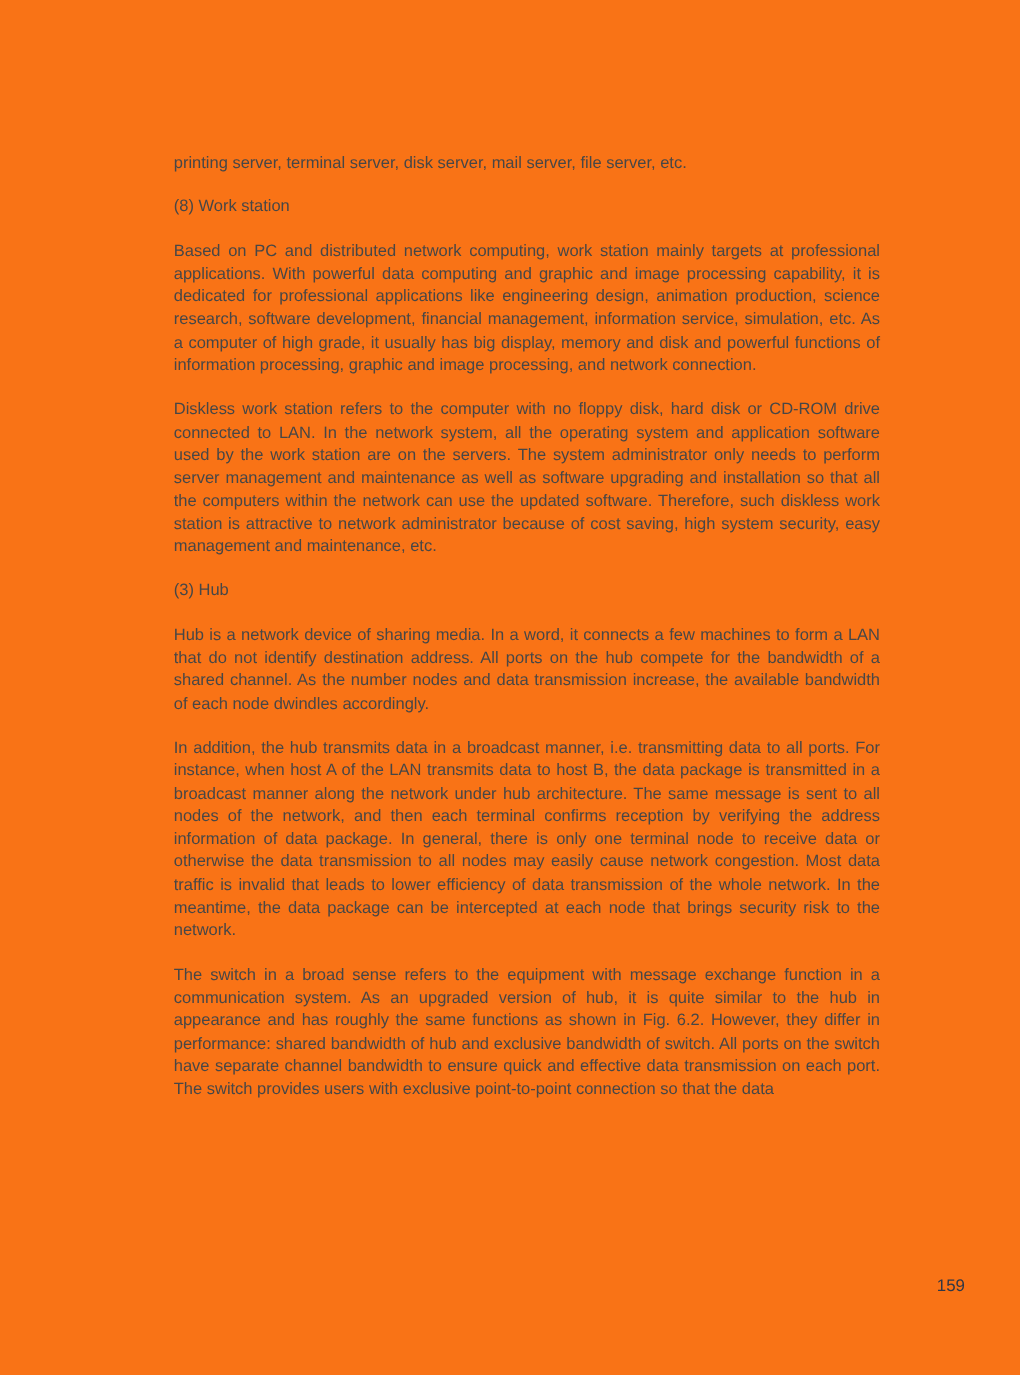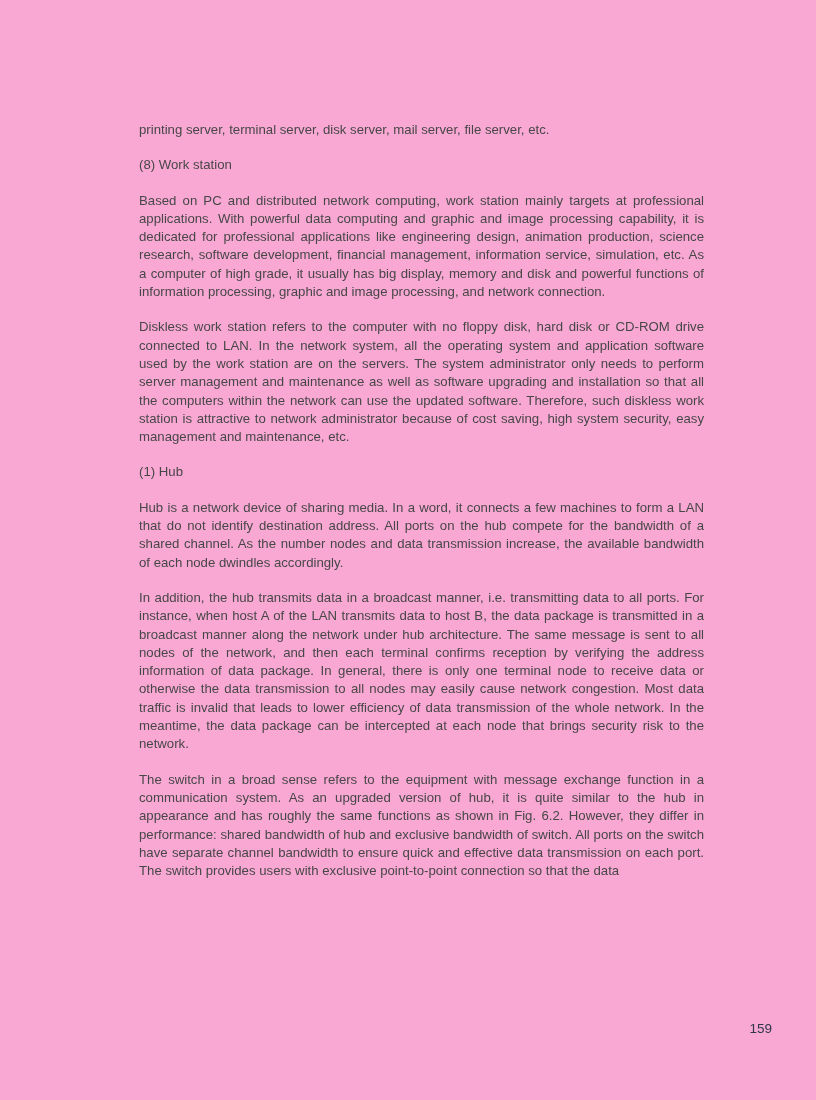--- a/index.html
+++ b/index.html
@@ -4,21 +4,21 @@
 <style>
   html, body {
     margin: 0;
     padding: 0;
     background: #ffffff;
   }
   .page {
     position: relative;
     width: 816px;
     height: 1100px;
-    background: #f9a8d4;
+    background: #f97316;
     overflow: hidden;
     font-family: "Liberation Sans", sans-serif;
   }
   .content {
     position: absolute;
     left: 139px;
     top: 121px;
     width: 565px;
     color: #474747;
     font-size: 13.2px;
@@ -43,19 +43,19 @@
 </style>
 </head>
 <body>
 
 <div class="page">
   <div class="content">
     <p class="para">printing server, terminal server, disk server, mail server, file server, etc.</p>
     <p class="para heading">(8) Work station</p>
     <p class="para">Based on PC and distributed network computing, work station mainly targets at professional applications. With powerful data computing and graphic and image processing capability, it is dedicated for professional applications like engineering design, animation production, science research, software development, financial management, information service, simulation, etc. As a computer of high grade, it usually has big display, memory and disk and powerful functions of information processing, graphic and image processing, and network connection.</p>
     <p class="para">Diskless work station refers to the computer with no floppy disk, hard disk or CD-ROM drive connected to LAN. In the network system, all the operating system and application software used by the work station are on the servers. The system administrator only needs to perform server management and maintenance as well as software upgrading and installation so that all the computers within the network can use the updated software. Therefore, such diskless work station is attractive to network administrator because of cost saving, high system security, easy management and maintenance, etc.</p>
-    <p class="para heading">(1) Hub</p>
+    <p class="para heading">(3) Hub</p>
     <p class="para">Hub is a network device of sharing media. In a word, it connects a few machines to form a LAN that do not identify destination address. All ports on the hub compete for the bandwidth of a shared channel. As the number nodes and data transmission increase, the available bandwidth of each node dwindles accordingly.</p>
     <p class="para">In addition, the hub transmits data in a broadcast manner, i.e. transmitting data to all ports. For instance, when host A of the LAN transmits data to host B, the data package is transmitted in a broadcast manner along the network under hub architecture. The same message is sent to all nodes of the network, and then each terminal confirms reception by verifying the address information of data package. In general, there is only one terminal node to receive data or otherwise the data transmission to all nodes may easily cause network congestion. Most data traffic is invalid that leads to lower efficiency of data transmission of the whole network. In the meantime, the data package can be intercepted at each node that brings security risk to the network.</p>
     <p class="para">The switch in a broad sense refers to the equipment with message exchange function in a communication system. As an upgraded version of hub, it is quite similar to the hub in appearance and has roughly the same functions as shown in Fig. 6.2. However, they differ in performance: shared bandwidth of hub and exclusive bandwidth of switch. All ports on the switch have separate channel bandwidth to ensure quick and effective data transmission on each port. The switch provides users with exclusive point-to-point connection so that the data</p>
   </div>
   <div class="page-number">159</div>
 </div>
 
 </body></html>

